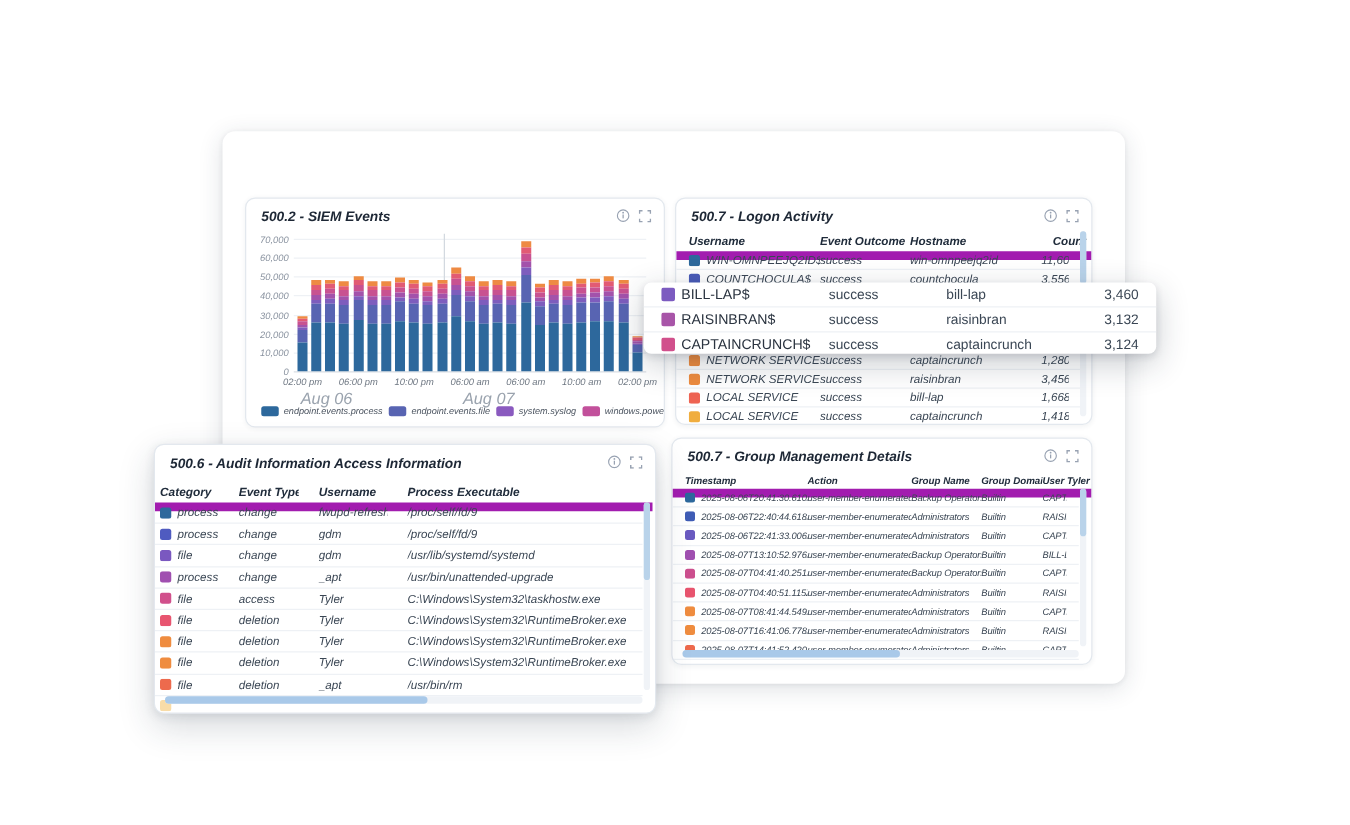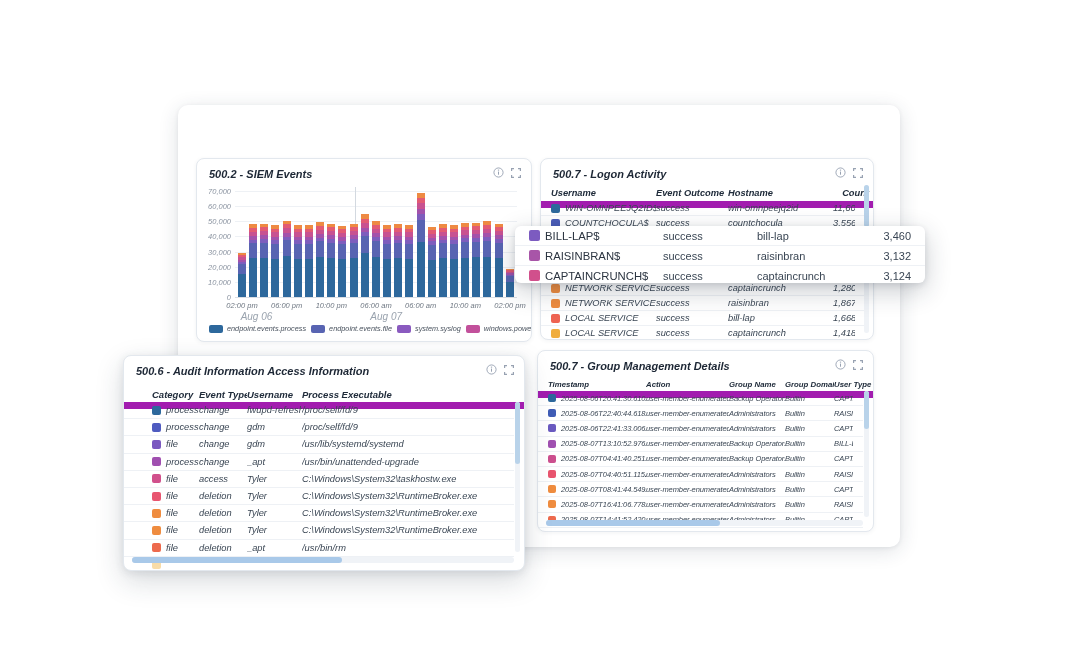--- a/index.html
+++ b/index.html
@@ -48,21 +48,21 @@
 
   
   #overlay{position:absolute;left:515px;top:226px;width:410px;height:57px;background:#fff;border-radius:6px;
            box-shadow:0 8px 26px rgba(30,42,60,.24),0 2px 6px rgba(30,42,60,.12);overflow:hidden;}
   .ov-grid{grid-template-columns:134px 94px 1fr 76px;padding:0 14px;}
   .ov-row{height:19px;font-size:11px;color:#3a4654;}
   .ov-row .sq{width:11px;height:11px;}
   .ov-row .uname{color:#2b3440;font-size:11.3px;}
 
   
-  .audit-grid{grid-template-columns:47px 48px 55px 1fr;padding:0 28px;}
+  .audit-grid{grid-template-columns:47px 48px 55px 1fr;padding:0 4px;gap:16px;}
   #audit-head{left:0;top:30px;width:390px;height:16px;font-size:9.5px;}
   #audit-rows{position:absolute;left:0;top:46px;width:390px;}
   .audit-row{height:16.2px;font-size:9.3px;color:#3a4654;}
   .audit-row .sq{width:9px;height:9px;}
 
   
   .group-grid{grid-template-columns:98px 83px 56px 49px 1fr;padding:0 10px;}
   #group-head{left:0;top:26px;width:325px;height:14px;font-size:7.8px;}
   #group-rows{position:absolute;left:0;top:40px;width:325px;}
   .group-row{height:14.2px;font-size:7.5px;letter-spacing:-.1px;color:#3a4654;}
@@ -82,21 +82,21 @@
   .gline{position:absolute;left:0;width:100%;height:1px;background:#eef1f5;}
   .gline.base{background:#d9dee4;}
   #midnight{position:absolute;left:42.5%;top:-4px;bottom:0;width:1px;background:#d3d9e0;}
   #bars{position:absolute;left:0;right:0;bottom:0;top:0;display:flex;align-items:flex-end;
         justify-content:space-between;padding:0 3px;}
   .bar{width:8px;display:flex;flex-direction:column;cursor:pointer;}
   .bar>div{width:100%;}
   #xlabels{position:absolute;left:38px;top:142px;width:282px;height:10px;}
   #xlabels .xl{position:absolute;font-size:7.5px;color:#6e7782;transform:translateX(-50%);white-space:nowrap;}
   #datelabels{position:absolute;left:38px;top:152px;width:282px;height:10px;}
-  #datelabels .dl{position:absolute;font-size:10px;color:#9aa3ae;white-space:nowrap;}
+  #datelabels .dl{position:absolute;font-size:13px;color:#9aa3ae;white-space:nowrap;}
   #legend{position:absolute;left:12px;top:165px;right:8px;display:flex;align-items:center;gap:5px;}
   .lg-item{display:flex;align-items:center;gap:4px;cursor:pointer;}
   .lg-chip{width:14px;height:8px;border-radius:2px;}
   .lg-label{font-size:7.3px;color:#49525e;white-space:nowrap;}
 </style>
 </head>
 <body>
 
 <div class="stage">
   <div class="card"></div>
@@ -445,21 +445,21 @@
           <div class="cell">captaincrunch</div>
           <div class="cell right">1,280</div>
         </div>
         <div class="trow logon-grid logon-row">
           <div class="cell-ico">
             <span class="sq" style="background: rgb(239, 140, 63);"></span>
             <span>NETWORK SERVICE</span>
           </div>
           <div class="cell">success</div>
           <div class="cell">raisinbran</div>
-          <div class="cell right">1,867</div>
+          <div class="cell right">3,456</div>
         </div>
         <div class="trow logon-grid logon-row">
           <div class="cell-ico">
             <span class="sq" style="background: rgb(238, 99, 82);"></span>
             <span>LOCAL SERVICE</span>
           </div>
           <div class="cell">success</div>
           <div class="cell">bill-lap</div>
           <div class="cell right">1,668</div>
         </div>
@@ -488,21 +488,21 @@
         </svg>
       <svg class="picon" width="10" height="10" viewBox="0 0 10 10" stroke="#98a2b2" stroke-width="1.2" fill="none">
           <path d="M0.6 3 V0.6 H3 M7 0.6 H9.4 V3 M9.4 7 V9.4 H7 M3 9.4 H0.6 V7"></path>
         </svg>
     </div>
     <div class="thead group-grid" id="group-head">
         <div class="cell">Timestamp</div>
         <div class="cell">Action</div>
         <div class="cell">Group Name</div>
         <div class="cell">Group Domain</div>
-        <div class="cell">User Type</div>
+        <div class="cell">User Tyler</div>
       </div>
     <div id="group-rows">
         <div class="trow group-grid group-row">
           <div class="cell-ico">
             <span class="sq" style="background: rgb(45, 104, 156);"></span>
             <span>2025-08-06T20:41:30.610Z</span>
           </div>
           <div class="cell">user-member-enumerated</div>
           <div class="cell">Backup Operators</div>
           <div class="cell">Builtin</div>

